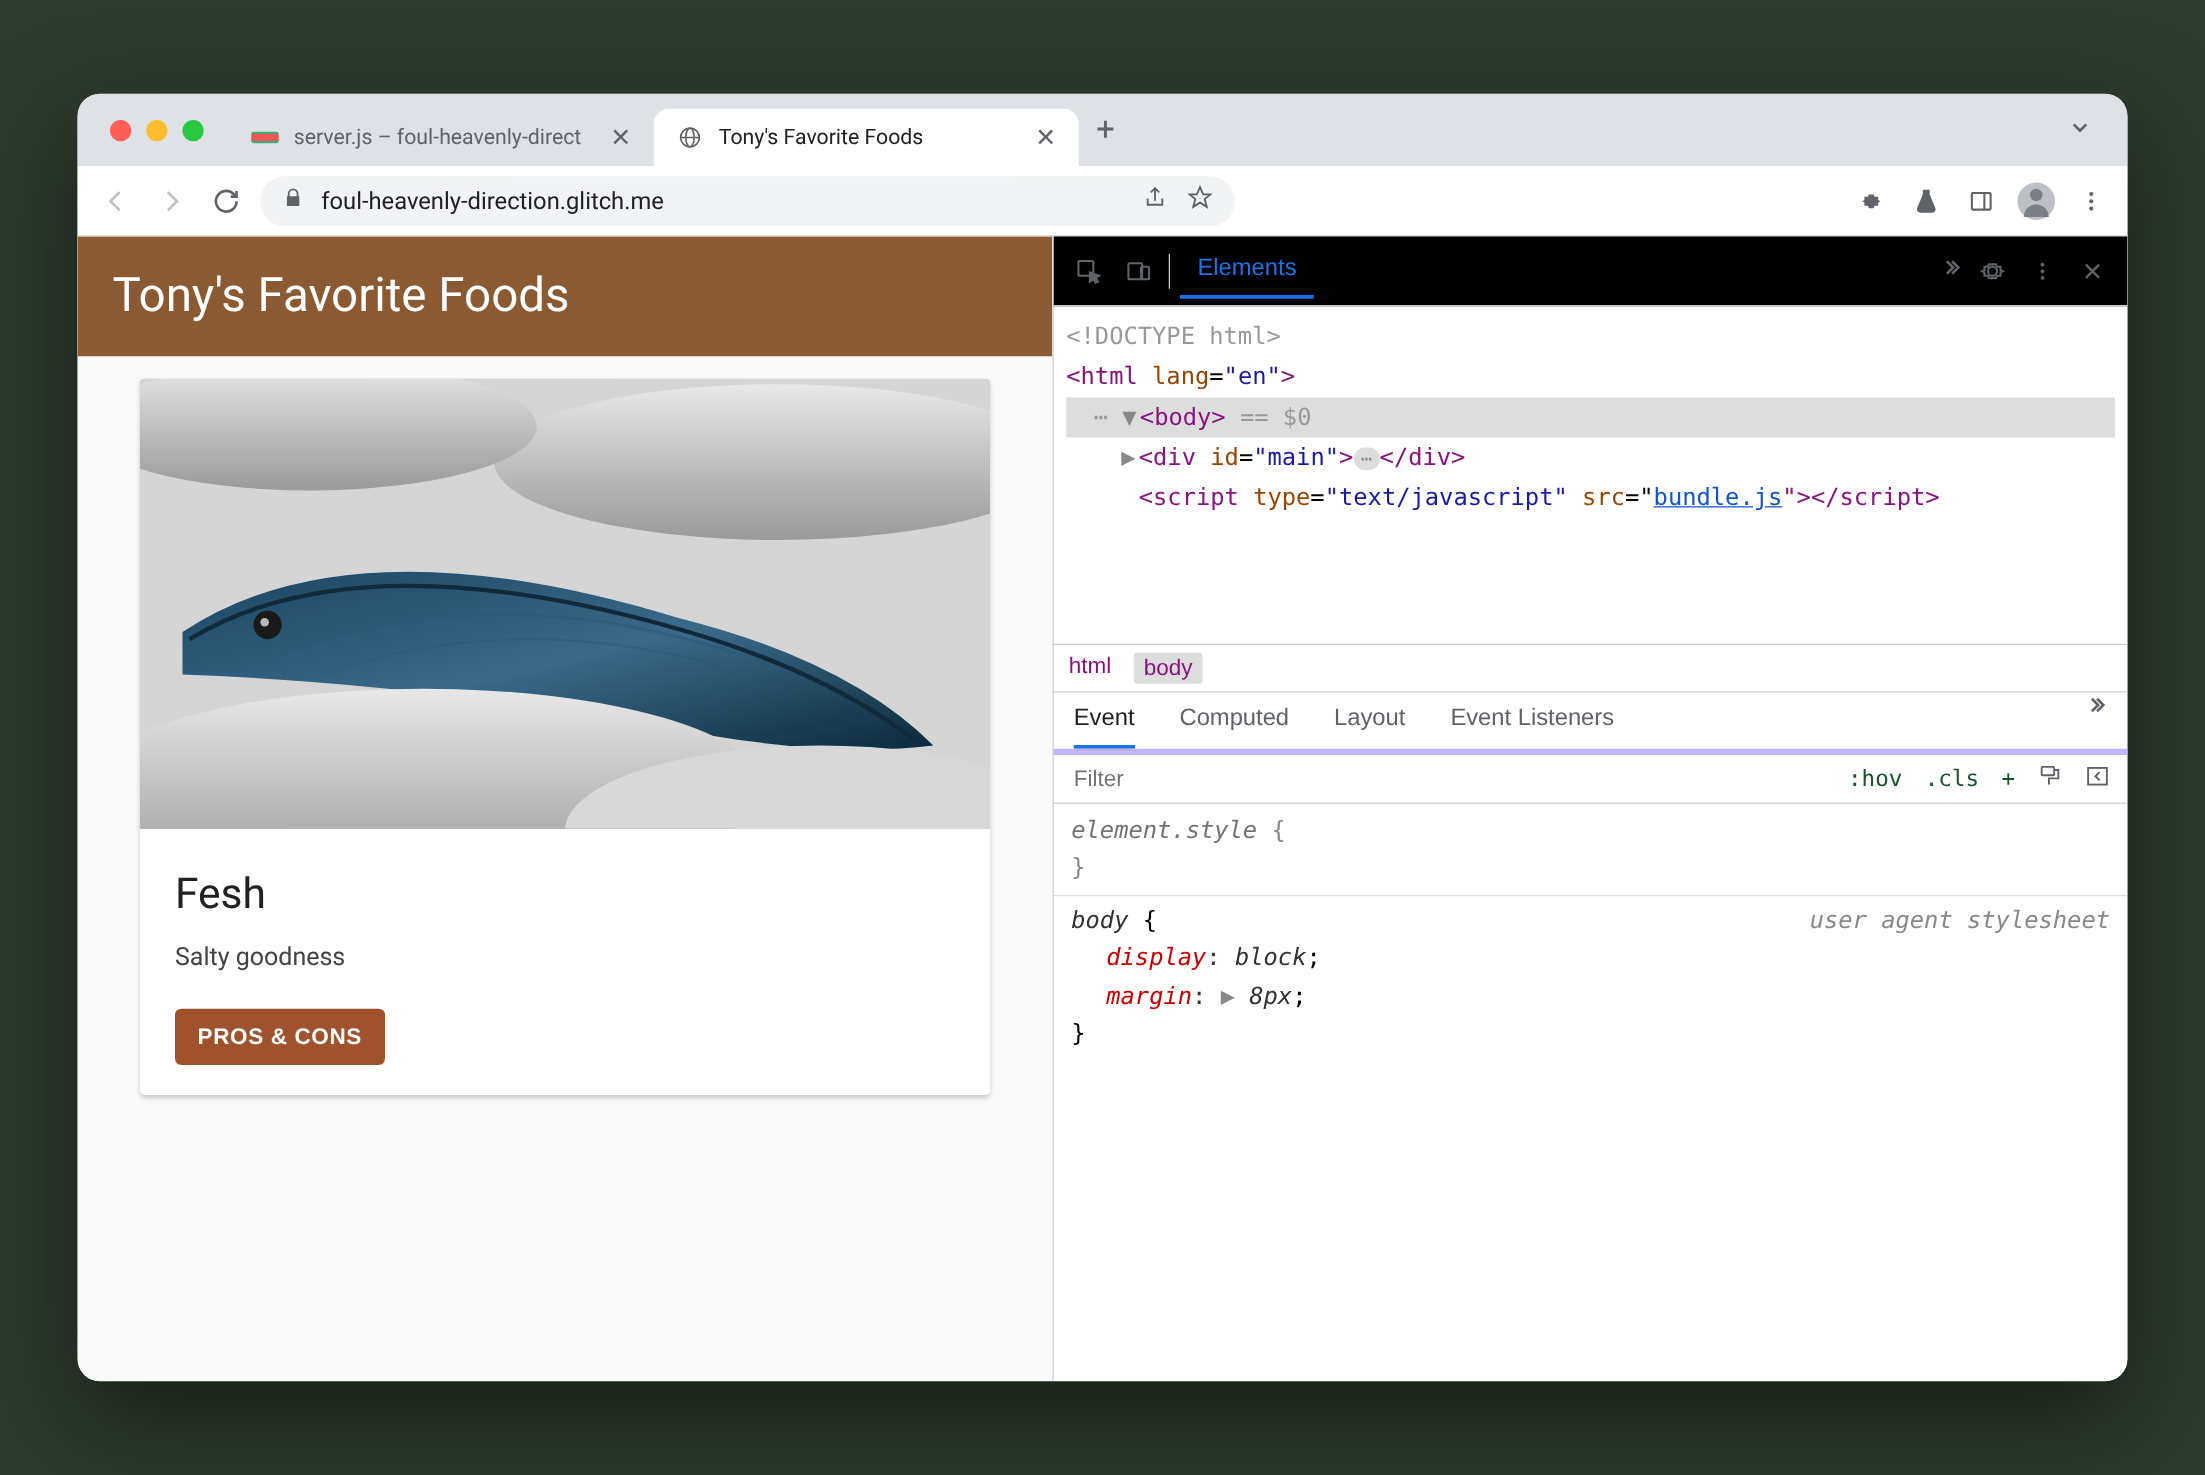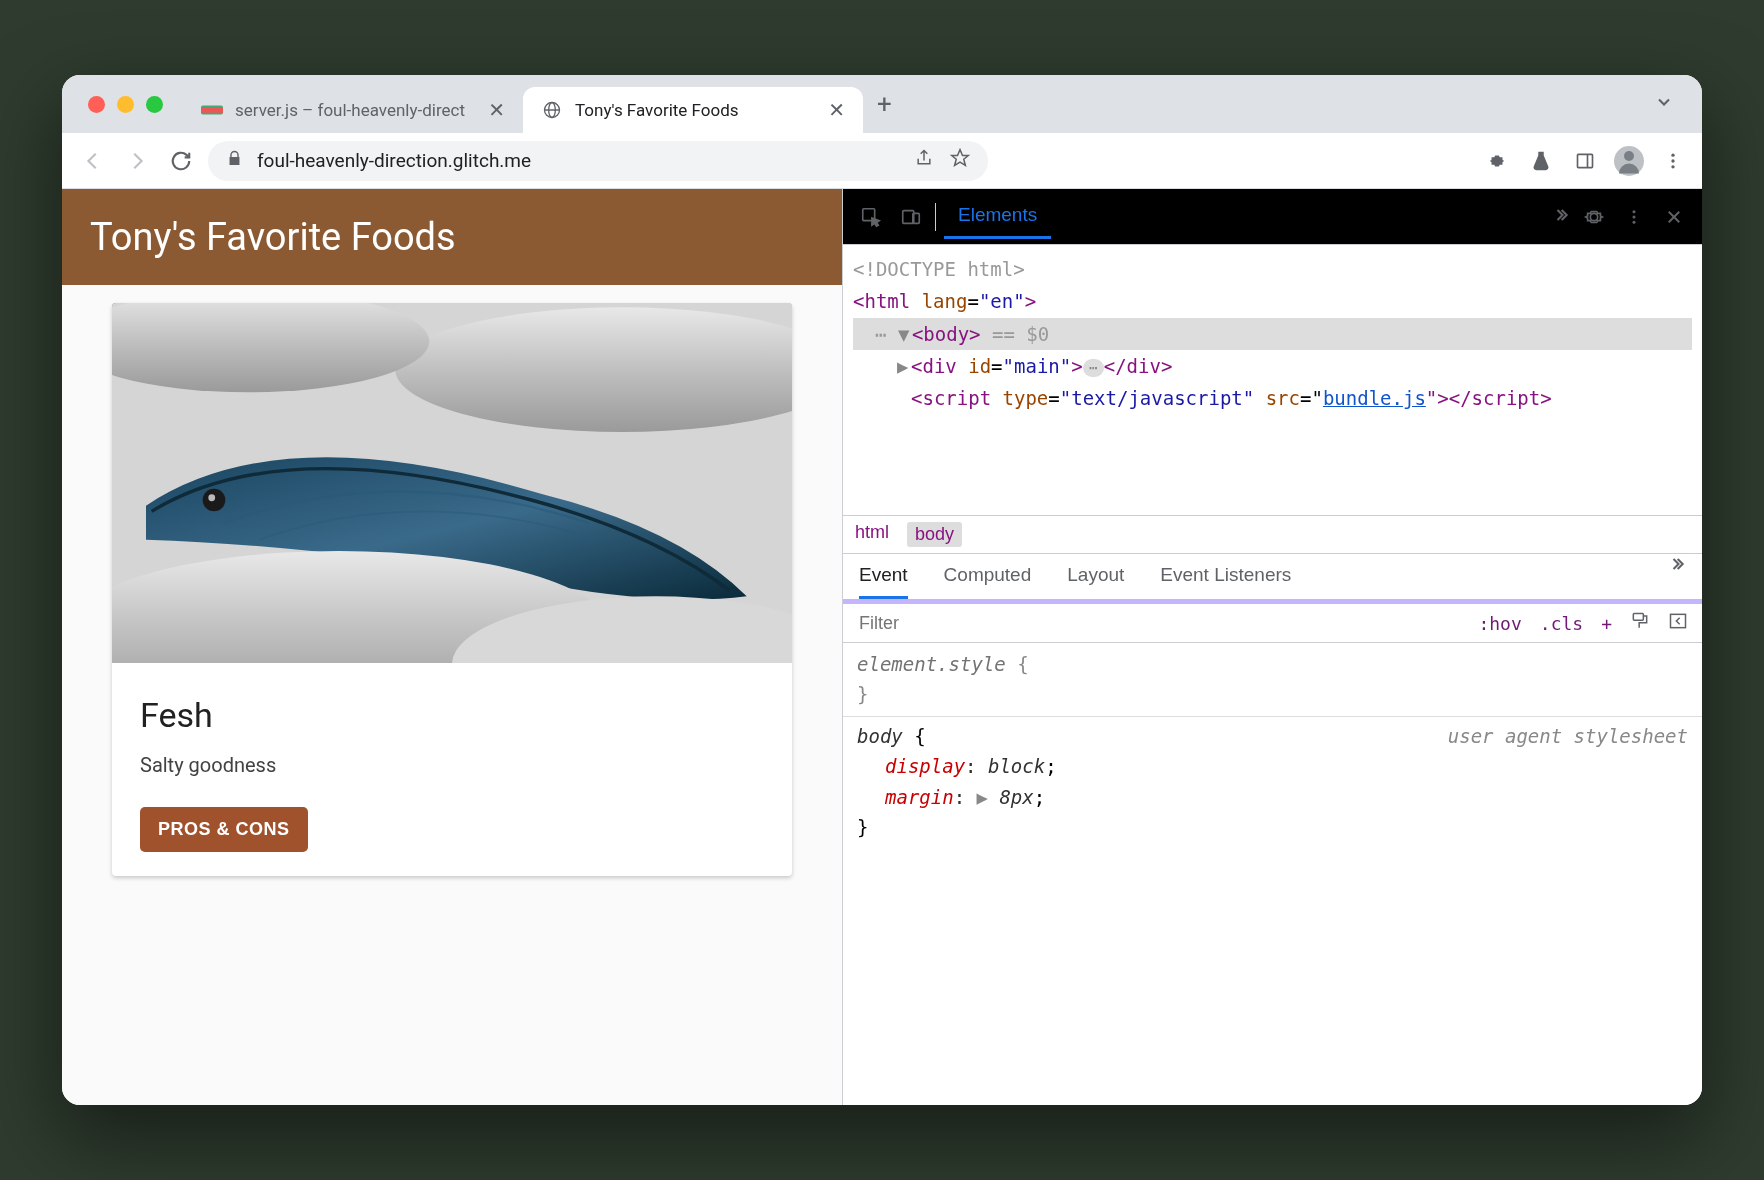--- a/index.html
+++ b/index.html
@@ -199,21 +199,21 @@
   border-top: 5px solid #c4b5fd;
   border-bottom: 1px solid #cacdd1;
   display:flex;
   align-items:center;
   padding: 0 14px;
   height: 44px;
   font-size: 18px;
   gap: 18px;
 }
 .dt-filter input { border:none; outline:none; flex:1; font-size:18px; color:#5f6368; background:transparent; }
-.dt-filter .ctrl { color:#701a75; cursor:pointer; font-family:Menlo,monospace; }
+.dt-filter .ctrl { color:#14532d; cursor:pointer; font-family:Menlo,monospace; }
 .dt-styles-body {
   flex:1;
   overflow:auto;
   font-family: Menlo, Consolas, monospace;
   font-size: 19px;
   line-height:1.6;
   padding: 6px 14px;
 }
 .rule { margin-bottom: 6px; }
 .rule-origin { float:right; color:#888; font-style:italic; }

